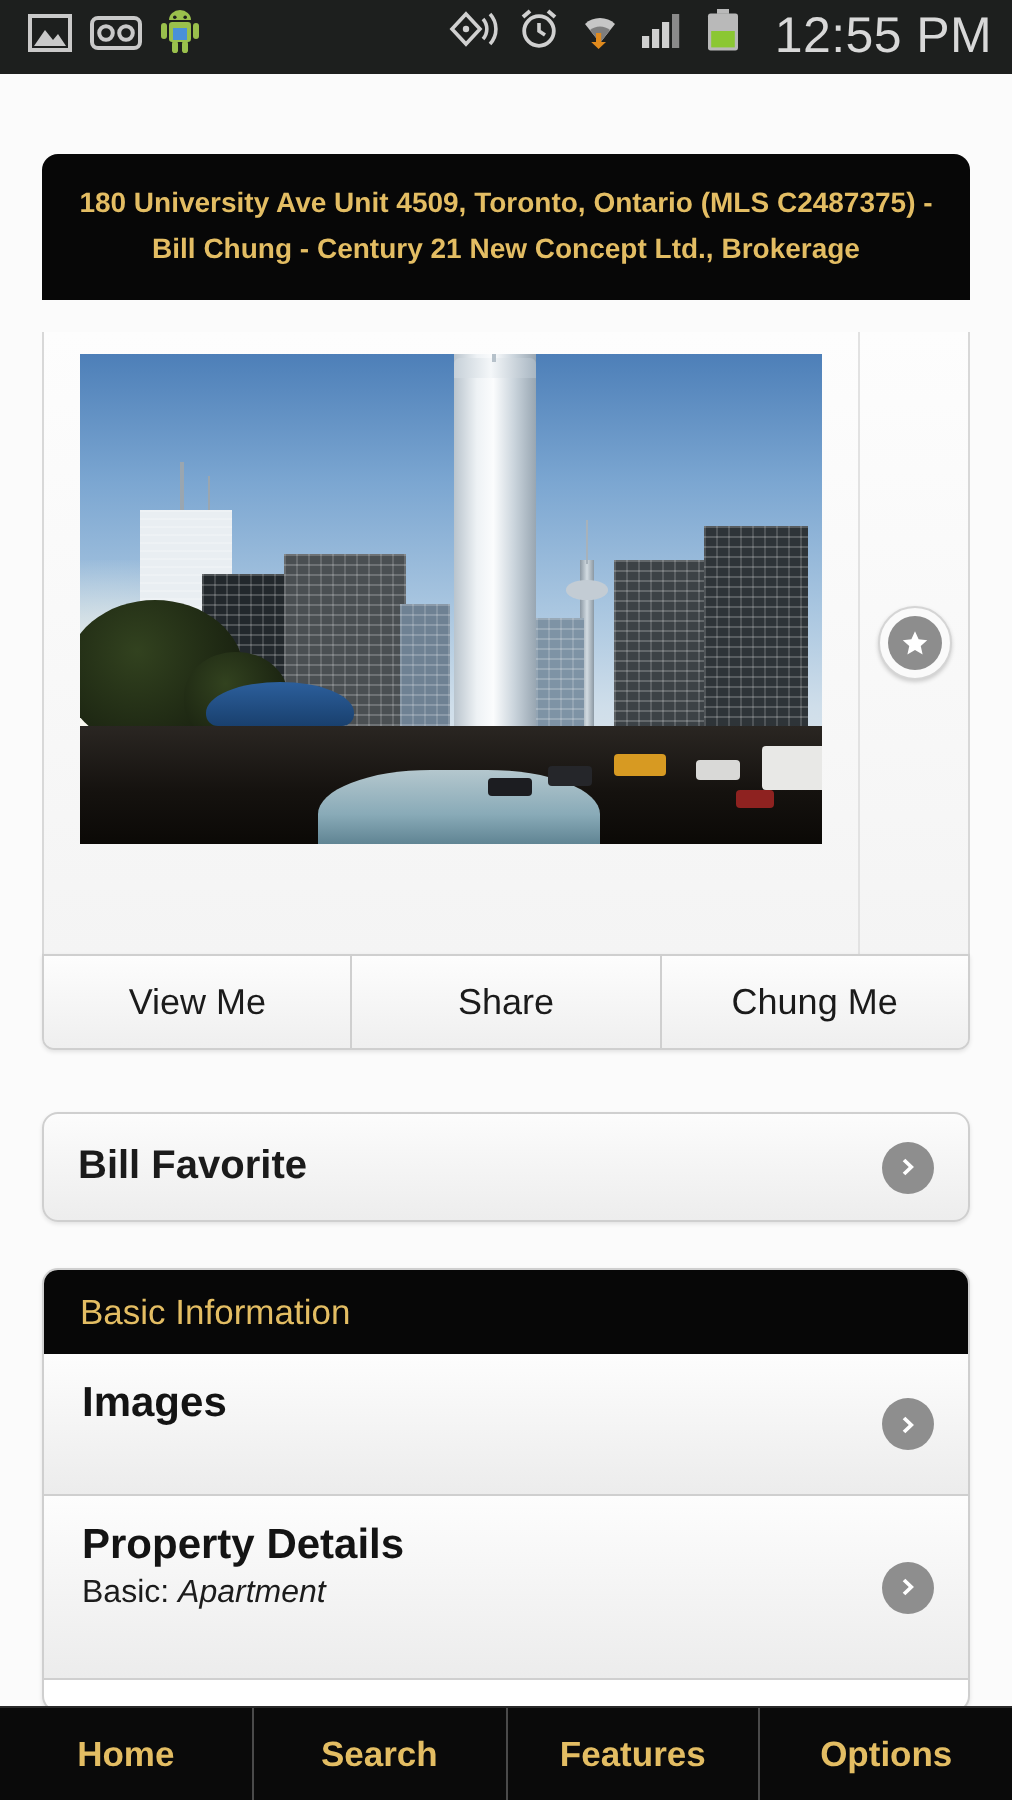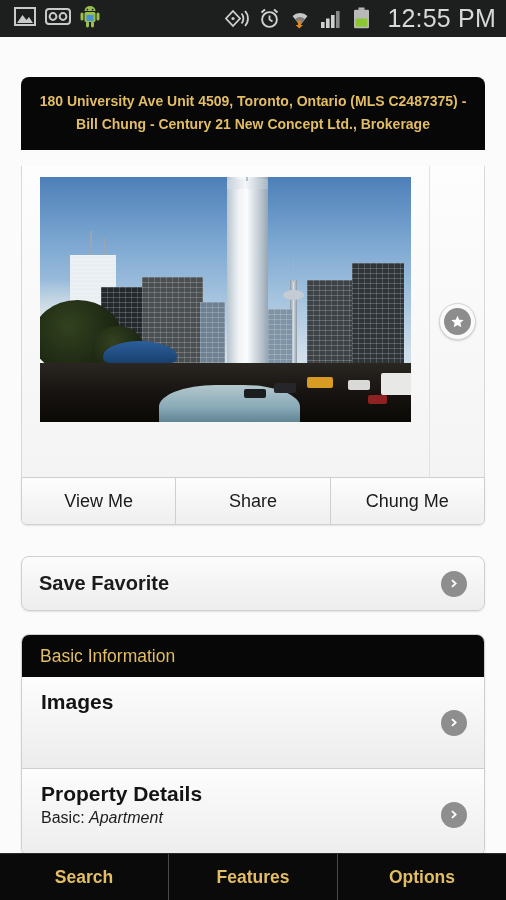--- a/index.html
+++ b/index.html
@@ -13,21 +13,21 @@
 
   
   .statusbar {
     position: absolute; top: 0; left: 0;
     width: 506px; height: 37px;
     background: #1d1f1e;
     display: flex; align-items: center;
     padding: 0 10px 0 14px;
   }
   .sb-left { display: flex; align-items: center; gap: 9px; }
-  .sb-right { display: flex; align-items: flex-end; gap: 9px; margin-left: auto; }
+  .sb-right { display: flex; align-items: flex-start; gap: 9px; margin-left: auto; }
   .sb-time {
     color: #d8d8d8; font-size: 25px; letter-spacing: 0.2px;
     margin-left: 8px; font-family: "Liberation Sans", sans-serif;
   }
   .ic { display: block; }
 
   
   .title-panel {
     position: absolute; left: 21px; top: 77px;
     width: 464px;
@@ -331,34 +331,34 @@
     </div>
   </div>
 
   <div class="actionbar">
     <div class="act-btn">View Me</div>
     <div class="act-btn">Share</div>
     <div class="act-btn">Chung Me</div>
   </div>
 
   <div class="fav-card">
-    <span class="fav-label">Save Favorite</span>
+    <span class="fav-label">Bill Favorite</span>
     <span class="arrow-circle">
       <svg width="13" height="13" viewBox="0 0 24 24">
         <path d="M8.6 4.4 L16.6 12 L8.6 19.6 L6.2 17.3 L11.8 12 L6.2 6.7 Z" fill="#ffffff"></path>
       </svg>
     </span>
   </div>
 
   <div class="section">
     <div class="section-head">
       <span class="section-head-text">Basic Information</span>
     </div>
 
-    <div class="row" style="height:92px;">
+    <div class="row" style="height:71px;">
       <div class="row-title">Images</div>
       <span class="arrow-circle">
         <svg width="13" height="13" viewBox="0 0 24 24">
           <path d="M8.6 4.4 L16.6 12 L8.6 19.6 L6.2 17.3 L11.8 12 L6.2 6.7 Z" fill="#ffffff"></path>
         </svg>
       </span>
     </div>
 
     <div class="row" style="height:92px;">
       <div class="row-title">Property Details</div>
@@ -368,18 +368,19 @@
       </div>
       <span class="arrow-circle">
         <svg width="13" height="13" viewBox="0 0 24 24">
           <path d="M8.6 4.4 L16.6 12 L8.6 19.6 L6.2 17.3 L11.8 12 L6.2 6.7 Z" fill="#ffffff"></path>
         </svg>
       </span>
     </div>
   </div>
 
   <div class="bottomnav">
+    <div class="nav-item">Home</div>
     <div class="nav-item">Search</div>
     <div class="nav-item">Features</div>
     <div class="nav-item">Options</div>
   </div>
 
 </div>
 
 </body></html>

